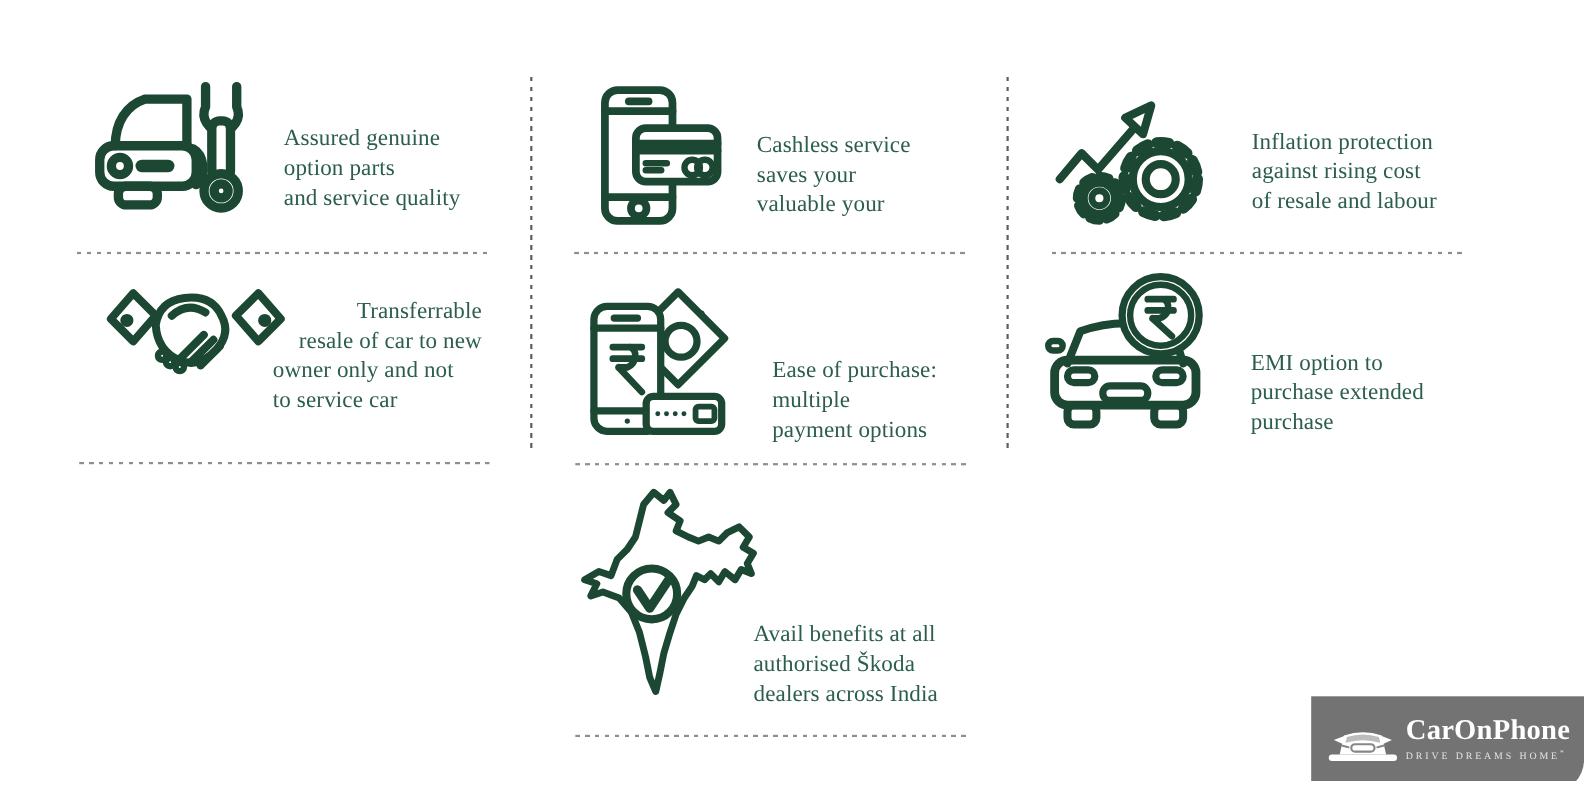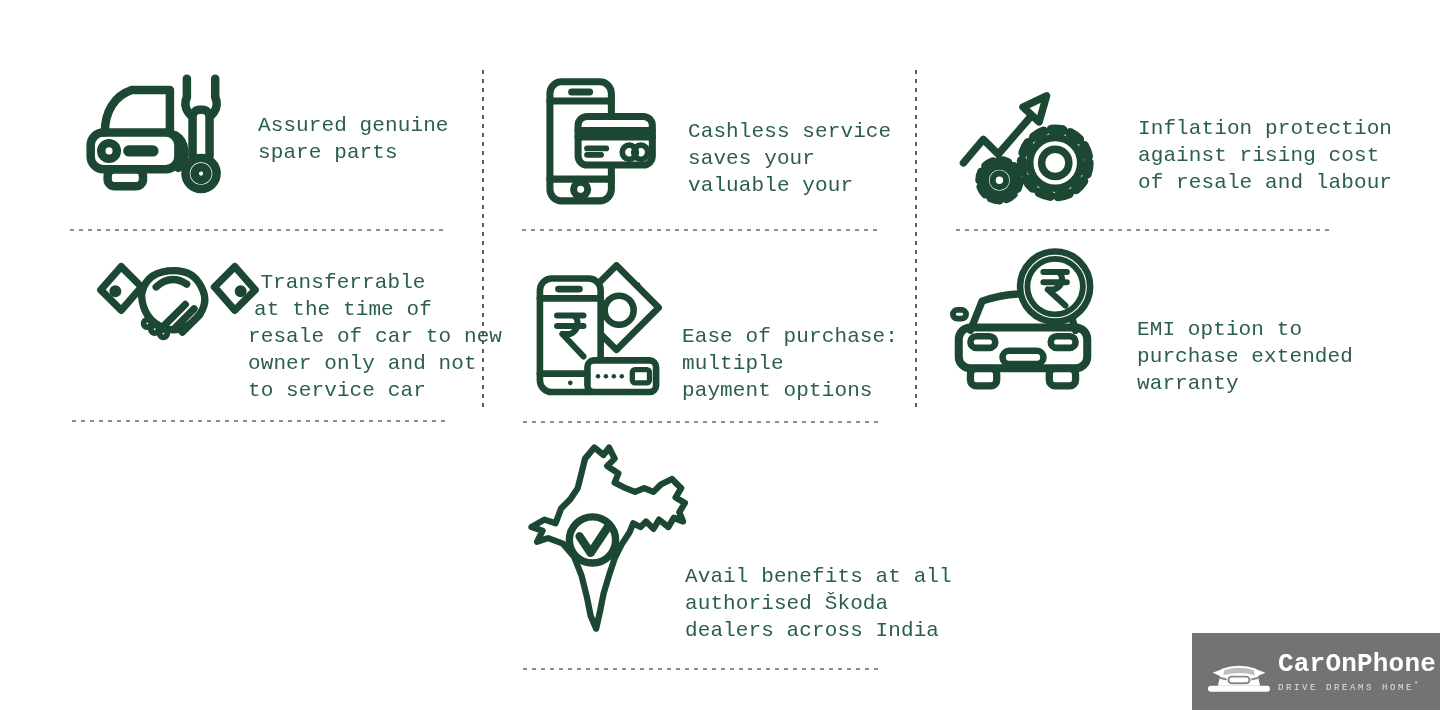--- a/index.html
+++ b/index.html
@@ -1,31 +1,31 @@
 <!DOCTYPE html>
 <html><head>
 <meta charset="utf-8">
 <style>
   html,body{margin:0;padding:0;background:#fff;}
   .canvas{
     position:relative;width:1440px;height:720px;background:#ffffff;
-    font-family:Liberation Mono, monospace;overflow:hidden;
+    font-family:Liberation Serif, serif;overflow:hidden;border-radius:29px;
   }
   
   .btext{
     position:absolute;color:#2c5e4d;font-size:21px;line-height:27px;
     letter-spacing:.1px;white-space:nowrap;
   }
   .t0{left:258px;top:112px}
   .t1{left:688px;top:118px}
   .t2{left:1138px;top:115px}
   .t3{left:248px;top:269px;width:190px;white-space:normal}
   .t3 .line{white-space:nowrap}
-  .t3 .line:nth-child(1),.t3 .line:nth-child(2){text-align:center}
-  .t4{left:682px;top:323px}
+  .t3 .line:nth-child(1),.t3 .line:nth-child(2){text-align:right}
+  .t4{left:702px;top:323px}
   .t5{left:1137px;top:316px}
   .t6{left:685px;top:563px}
   
   .bicon{position:absolute}
   .i0{left:85px;top:70px;width:150px;height:142px}
   .i1{left:530px;top:78px;width:132px;height:128px}
   .i2{left:958px;top:86px;width:156px;height:124px}
   .i3{left:95px;top:252px;width:166px;height:102px}
   .i4{left:532px;top:262px;width:132px;height:140px}
   .i5{left:950px;top:248px;width:146px;height:156px}
@@ -85,21 +85,22 @@
       <g fill="#ffffff">
         <path d="M72 6 L72 19 A11 11 0 1 0 92 19 L92 6"></path>
         <rect x="76" y="28" width="12" height="37" rx="5"></rect>
         <circle cx="82" cy="73" r="11"></circle>
       </g>
       <circle cx="82" cy="73" r="4.5"></circle>
     </svg>
   </div>
   <div class="btext t0">
       <div class="line">Assured genuine</div>
-      <div class="line">spare parts</div>
+      <div class="line">option parts</div>
+      <div class="line">and service quality</div>
     </div>
 
   <div class="bicon i1">
     <svg viewBox="0 0 100 100" fill="none" stroke="#1b4733" stroke-width="5.5" stroke-linecap="round" stroke-linejoin="round">
       <rect x="14" y="3" width="48" height="93" rx="9"></rect>
       <line x1="31" y1="11" x2="45" y2="11"></line>
       <line x1="14" y1="18" x2="62" y2="18"></line>
       <line x1="14" y1="79" x2="62" y2="79"></line>
       <circle cx="38" cy="87" r="5.5"></circle>
       <g fill="#ffffff">
@@ -148,21 +149,20 @@
       <path d="M46 50 L60 36"></path>
       <path d="M52 53 L66 39"></path>
       <path d="M58 55 L70 43"></path>
       <circle cx="34" cy="49" r="2.6" stroke-width="4"></circle>
       <circle cx="39" cy="53" r="2.6" stroke-width="4"></circle>
       <circle cx="45" cy="56" r="2.6" stroke-width="4"></circle>
     </svg>
   </div>
   <div class="btext t3">
       <div class="line">Transferrable</div>
-      <div class="line">at the time of</div>
       <div class="line">resale of car to new</div>
       <div class="line">owner only and not</div>
       <div class="line">to service car</div>
     </div>
 
   <div class="bicon i4">
     <svg viewBox="0 0 100 105" fill="none" stroke="#1b4733" stroke-width="5" stroke-linecap="round" stroke-linejoin="round">
       <path d="M64 2 L96 34 L64 66 L32 34 Z"></path>
       <circle cx="80" cy="17" r="2.2" fill="#1b4733" stroke="none"></circle>
       <circle cx="66" cy="36" r="11"></circle>
@@ -203,21 +203,21 @@
       <g fill="#ffffff">
         <circle cx="72" cy="26" r="24" stroke-width="4.5"></circle>
       </g>
       <circle cx="72" cy="26" r="19" stroke-width="4"></circle>
       <path d="M64 16 H80 M64 23 H80 M74 16 C78 18 78 26 71 28 L67 28 M67 28 L79 39" stroke-width="4.2"></path>
     </svg>
   </div>
   <div class="btext t5">
       <div class="line">EMI option to</div>
       <div class="line">purchase extended</div>
-      <div class="line">warranty</div>
+      <div class="line">purchase</div>
     </div>
 
   <div class="bicon i6">
     <svg viewBox="0 0 100 112" fill="none" stroke="#1b4733" stroke-width="3.4" stroke-linecap="round" stroke-linejoin="round">
       <path d="M38 3 L43 7 L46 3 L49 9 L45 13 L51 17 L49 22 L55 25 L60 27 L65 25 L70 27 L74 23 L80 20 L85 25 L82 30 L87 33 L84 38 L86 43 L81 41 L78 46 L73 42 L70 47 L66 43 L63 46 L59 44 L57 49 L53 55 L49 63 L46 72 L43 82 L41 92 L39 101 L36 94 L34 84 L31 72 L27 62 L21 55 L13 52 L7 54 L10 48 L4 46 L11 42 L17 44 L20 36 L25 31 L29 25 L31 17 L33 9 Z"></path>
       <circle cx="37" cy="53" r="12.5" stroke-width="4"></circle>
       <polyline points="30,51 36,60 46,45" stroke-width="4.5"></polyline>
     </svg>
   </div>
   <div class="btext t6">

